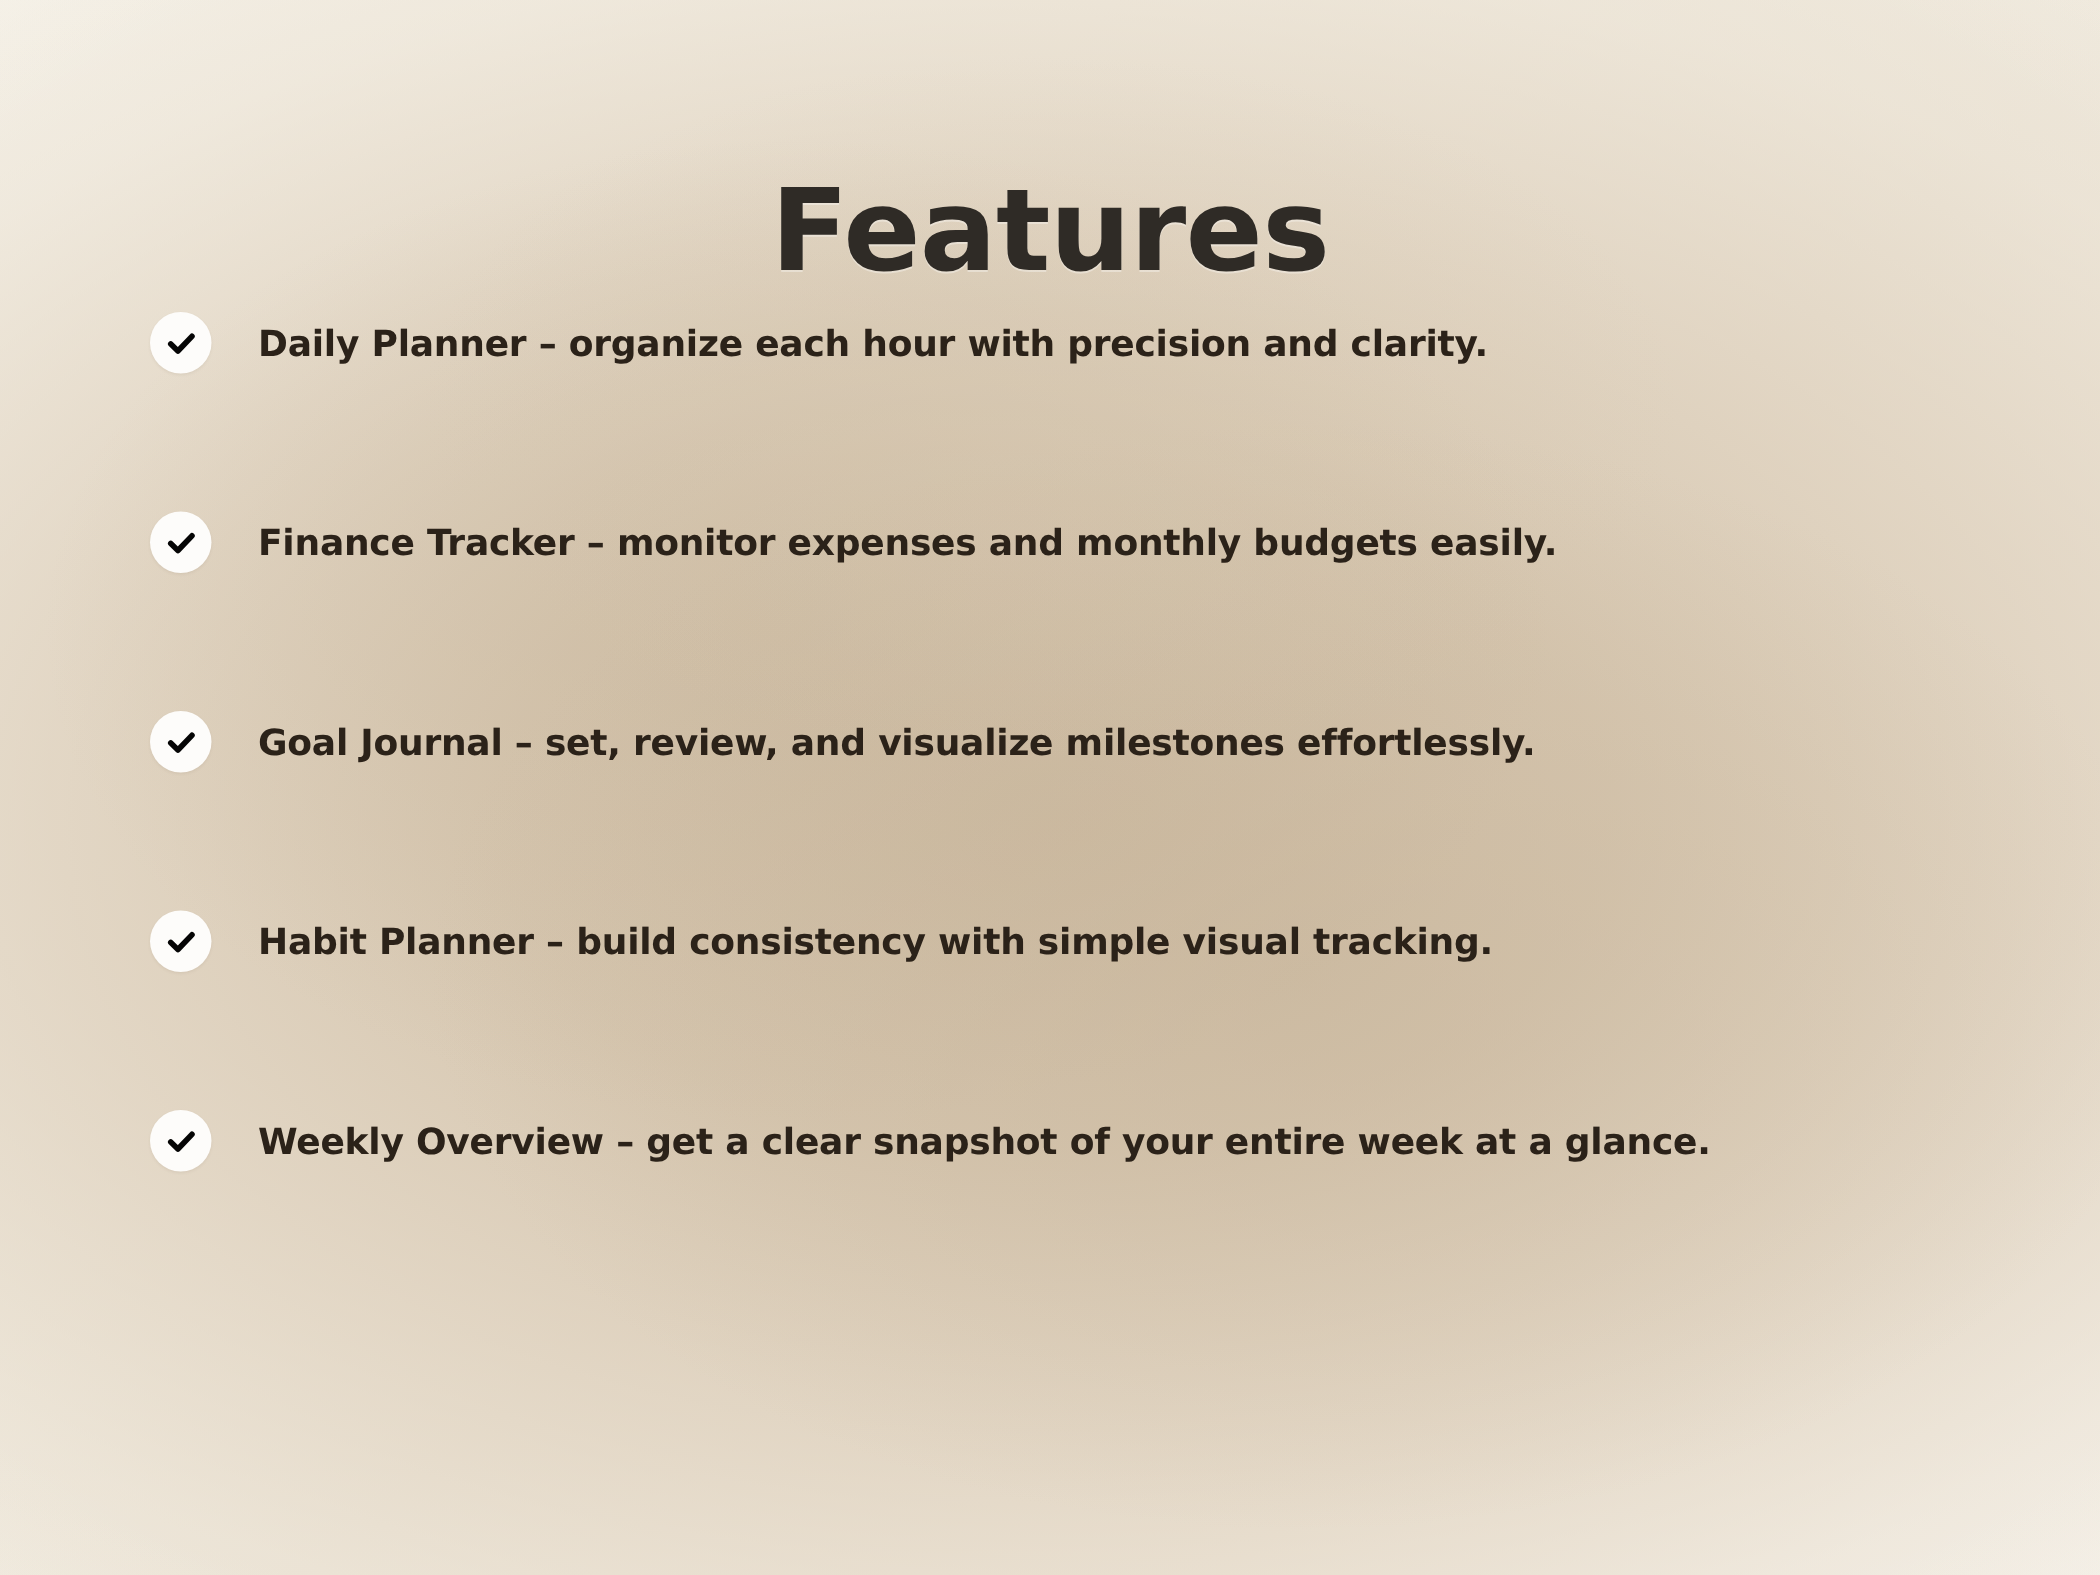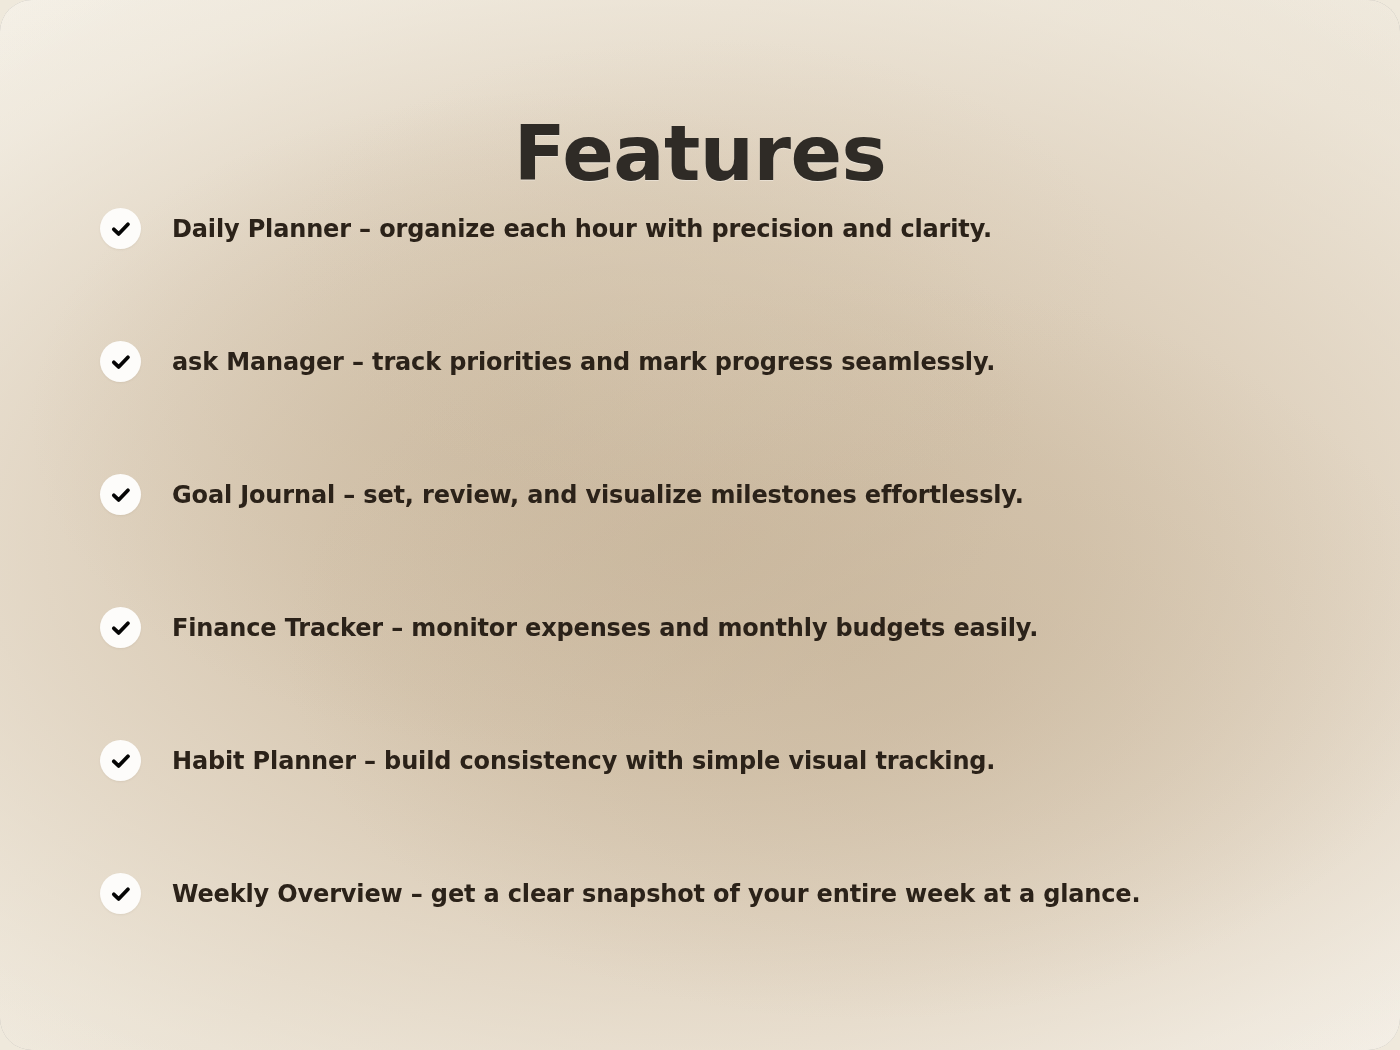--- a/index.html
+++ b/index.html
@@ -13,21 +13,20 @@
     font-family: "Liberation Sans", sans-serif;
     background: #efe9dc;
   }
 
   #slide {
     position: relative;
     width: 1400px;
     height: 1050px;
     overflow: hidden;
     background-color: #a3a3a3;
-    border-radius: 32px;
   }
 
   
   .bg-layer {
     position: absolute;
     inset: 0;
     pointer-events: none;
   }
   .bg-base {
     background:
@@ -141,45 +140,37 @@
 
       <li class="feature-item">
         <span class="check-badge">
           <svg width="22" height="22" viewBox="0 0 24 24" aria-hidden="true">
             <path d="M4.2 12.4 L9.4 17.4 L19.6 6.8" fill="none" stroke="#050505" stroke-width="4.1" stroke-linecap="round" stroke-linejoin="round"></path>
           </svg>
         </span>
         <span class="feature-text">Daily Planner – organize each hour with precision and clarity.</span>
       </li>
 
+
       <li class="feature-item">
         <span class="check-badge">
           <svg width="22" height="22" viewBox="0 0 24 24" aria-hidden="true">
             <path d="M4.2 12.4 L9.4 17.4 L19.6 6.8" fill="none" stroke="#050505" stroke-width="4.1" stroke-linecap="round" stroke-linejoin="round"></path>
           </svg>
         </span>
-        <span class="feature-text">ask Manager – track priorities and mark progress seamlessly.</span>
+        <span class="feature-text">Finance Tracker – monitor expenses and monthly budgets easily.</span>
       </li>
 
       <li class="feature-item">
         <span class="check-badge">
           <svg width="22" height="22" viewBox="0 0 24 24" aria-hidden="true">
             <path d="M4.2 12.4 L9.4 17.4 L19.6 6.8" fill="none" stroke="#050505" stroke-width="4.1" stroke-linecap="round" stroke-linejoin="round"></path>
           </svg>
         </span>
         <span class="feature-text">Goal Journal – set, review, and visualize milestones effortlessly.</span>
-      </li>
-
-      <li class="feature-item">
-        <span class="check-badge">
-          <svg width="22" height="22" viewBox="0 0 24 24" aria-hidden="true">
-            <path d="M4.2 12.4 L9.4 17.4 L19.6 6.8" fill="none" stroke="#050505" stroke-width="4.1" stroke-linecap="round" stroke-linejoin="round"></path>
-          </svg>
-        </span>
-        <span class="feature-text">Finance Tracker – monitor expenses and monthly budgets easily.</span>
       </li>
 
       <li class="feature-item">
         <span class="check-badge">
           <svg width="22" height="22" viewBox="0 0 24 24" aria-hidden="true">
             <path d="M4.2 12.4 L9.4 17.4 L19.6 6.8" fill="none" stroke="#050505" stroke-width="4.1" stroke-linecap="round" stroke-linejoin="round"></path>
           </svg>
         </span>
         <span class="feature-text">Habit Planner – build consistency with simple visual tracking.</span>
       </li>

